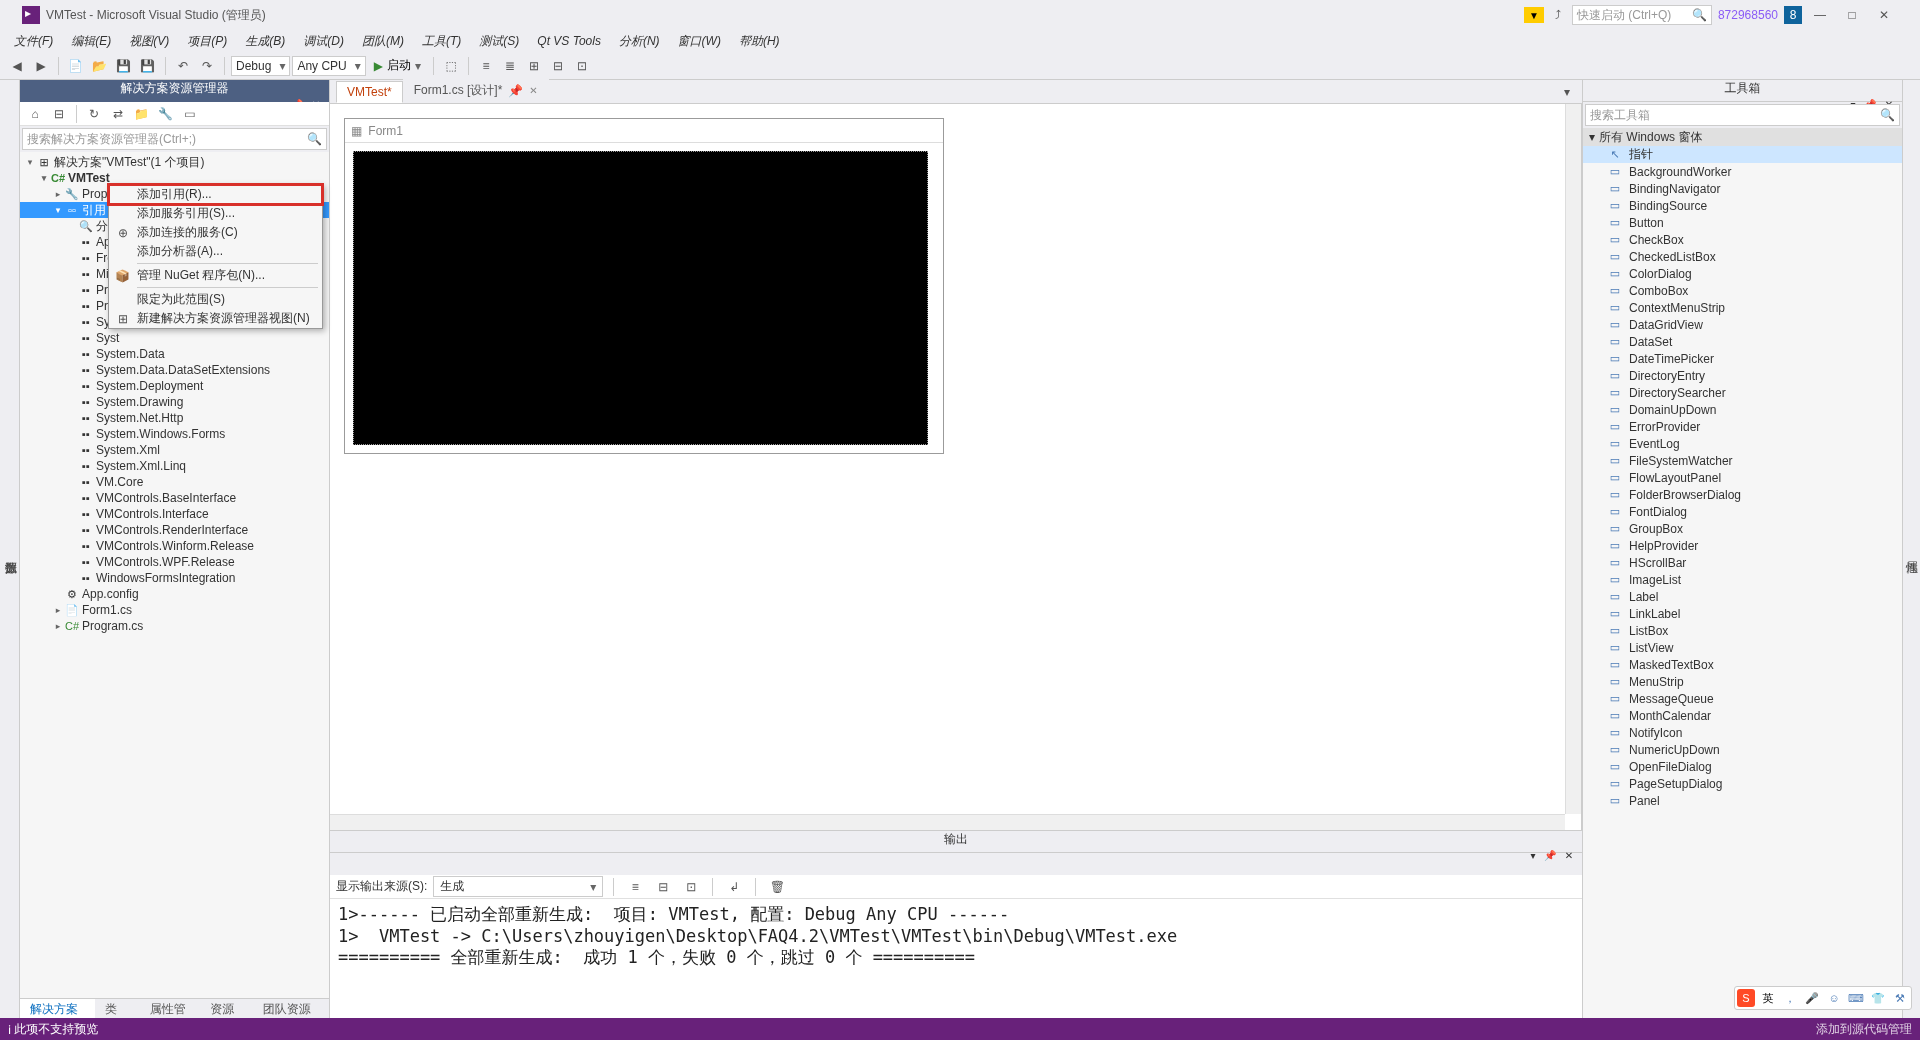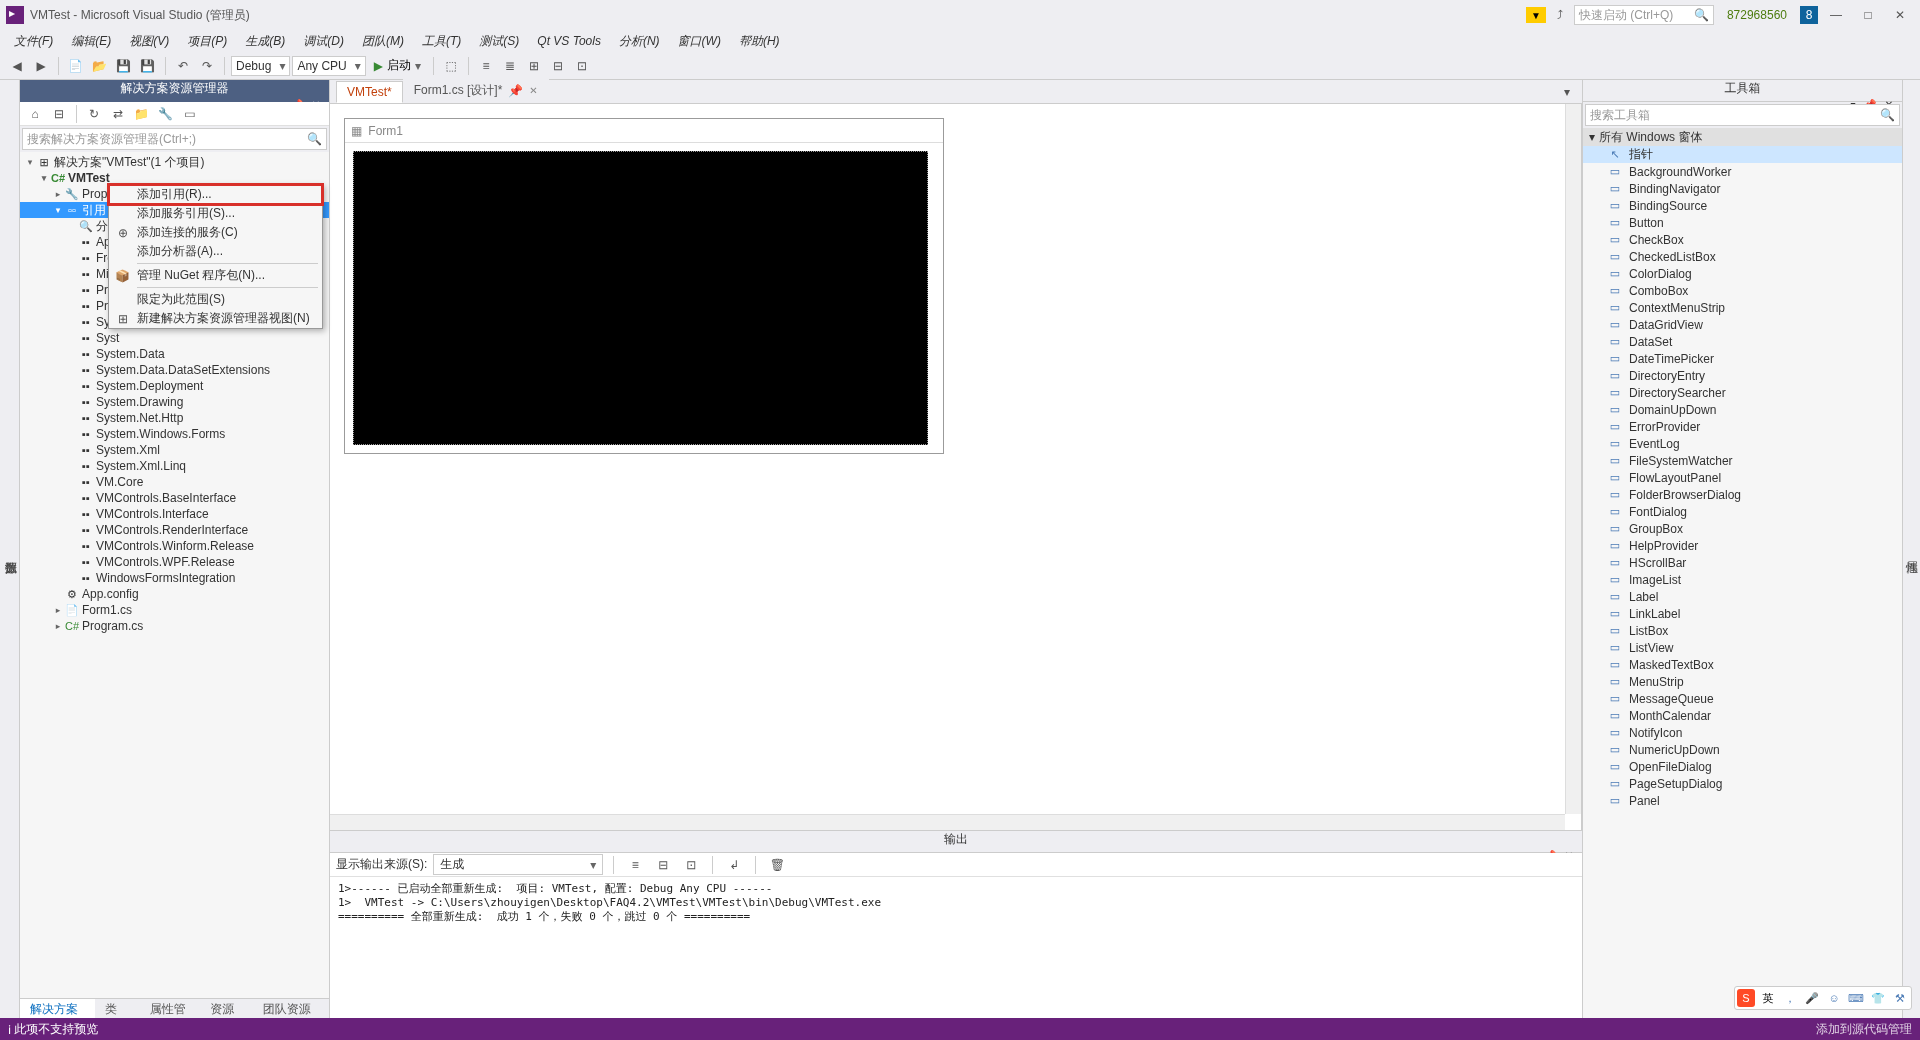--- a/index.html
+++ b/index.html
@@ -1,26 +1,26 @@
 <!DOCTYPE html>
 <html><head>
 <meta charset="utf-8">
 <style>
 * { margin:0; padding:0; box-sizing:border-box; font-family:"Microsoft YaHei","Segoe UI",sans-serif; font-size:12px; }
 body { background:#eee; width:1920px; height:1040px; overflow:hidden; position:relative; }
-.titlebar { height:30px; background:#eeeef2; display:flex; align-items:center; padding:0 6px; }
+.titlebar { height:30px; background:#eeeef2; display:flex; align-items:center; padding:0 22px; }
 .titlebar .vs-logo { width:18px; height:18px; background:#68217a; margin-right:6px; position:relative; }
 .titlebar .vs-logo::after { content:"▸"; color:#fff; position:absolute; left:3px; top:0; font-size:12px; }
 .titlebar-title { color:#555; }
 .titlebar-right { margin-left:auto; display:flex; align-items:center; gap:4px; }
 .flag-icon { width:20px; height:16px; background:#ffcc00; display:flex; align-items:center; justify-content:center; color:#000; font-size:10px; }
 .util-icon { width:20px; height:20px; display:flex; align-items:center; justify-content:center; color:#555; }
 .quick-launch { width:140px; height:20px; border:1px solid #ccc; padding:0 4px; color:#999; background:#fff; display:flex; align-items:center; }
 .search-icon { margin-left:auto; color:#888; }
-.user-count { color:#4d7c0f; margin:0 9px; }
+.user-count { color:#8b5cf6; margin:0 2px; }
 .notif-badge { width:18px; height:18px; background:#0e639c; color:#fff; display:flex; align-items:center; justify-content:center; }
 .win-btn { width:28px; height:22px; display:flex; align-items:center; justify-content:center; color:#555; }
 
 .menubar { height:22px; background:#eeeef2; display:flex; align-items:center; padding:0 6px; gap:2px; }
 .menu-item { padding:2px 8px; color:#333;font-style:italic; }
 
 .toolbar { height:28px; background:#eeeef2; border-bottom:1px solid #ccc; display:flex; align-items:center; padding:0 6px; gap:2px; }
 .tb-btn { width:22px; height:22px; display:flex; align-items:center; justify-content:center; color:#555; }
 .tb-sep { width:1px; height:18px; background:#ccc; margin:0 4px; }
 .tb-combo { height:20px; border:1px solid #ccc; background:#fff; padding:0 4px; display:flex; align-items:center; gap:4px; color:#333; }
@@ -60,24 +60,24 @@
 .tabs-right { margin-left:auto; display:flex; gap:2px; padding-right:4px; }
 
 .designer { flex:1; background:#fff; position:relative; overflow:auto; border-right:1px solid #ccc; }
 .designer-scroll { position:absolute; right:0; top:0; bottom:16px; width:16px; background:#f0f0f0; border-left:1px solid #ddd; }
 .designer-scroll-h { position:absolute; left:0; right:16px; bottom:0; height:16px; background:#f0f0f0; border-top:1px solid #ddd; }
 .form-frame { margin:14px; border:1px solid #9b9b9b; width:600px; }
 .form-title { height:24px; background:#fff; display:flex; align-items:center; padding:0 6px; color:#888; gap:6px; border-bottom:1px solid #ddd; }
 .form-body { width:575px; height:294px; background:#000; margin:8px; border:1px dotted #999; }
 
 .output-panel { height:190px; border-top:1px solid #ccc; background:#eeeef2; display:flex; flex-direction:column; }
-.output-toolbar { height:24px; display:flex; align-items:center; padding:0 6px; gap:6px; background:#fff; border-bottom:1px solid #e0e0e0; color:#333; }
+.output-toolbar { height:24px; display:flex; align-items:center; padding:0 6px; gap:6px; background:#fff; border-bottom:1px solid #e0e0e0; color:#333;margin-top:22px; }
 .out-combo { border:1px solid #ccc; padding:1px 6px; background:#fff; display:flex; align-items:center; min-width:170px; }
 .out-combo::after { content:"▾"; margin-left:auto; color:#666; }
-.output-text { flex:1; background:#fff; padding:4px 8px; font-family:Consolas,monospace; font-size:11px; color:#222; overflow:auto; white-space:pre; }
+.output-text { flex:1; background:#fff; padding:4px 8px; font-family:Consolas,monospace; font-size:17px; color:#222; overflow:auto; white-space:pre; }
 
 .right-rail { width:18px; background:#eeeef2; border-left:1px solid #ccc; writing-mode:vertical-rl; text-align:center; color:#444; padding-top:4px; font-size:11px; }
 .toolbox { width:320px; border-left:1px solid #ccc; display:flex; flex-direction:column; }
 .toolbox-search { height:22px; background:#fff; border:1px solid #ccc; margin:2px; display:flex; align-items:center; padding:8px 4px; color:#999; }
 .toolbox-cat { height:18px; background:#e0e0e0; display:flex; align-items:center; padding:0 6px; color:#333; gap:4px; }
 .toolbox-list { flex:1; overflow:auto; background:#f6f6f6; }
 .tbx-item { height:17px; display:flex; align-items:center; padding:0 6px 0 24px; gap:6px; color:#333; }
 .tbx-item.selected { background:#cde6ff; }
 .tbx-item .ticon { width:16px; text-align:center; color:#4a7ab5; font-size:11px; }
 

